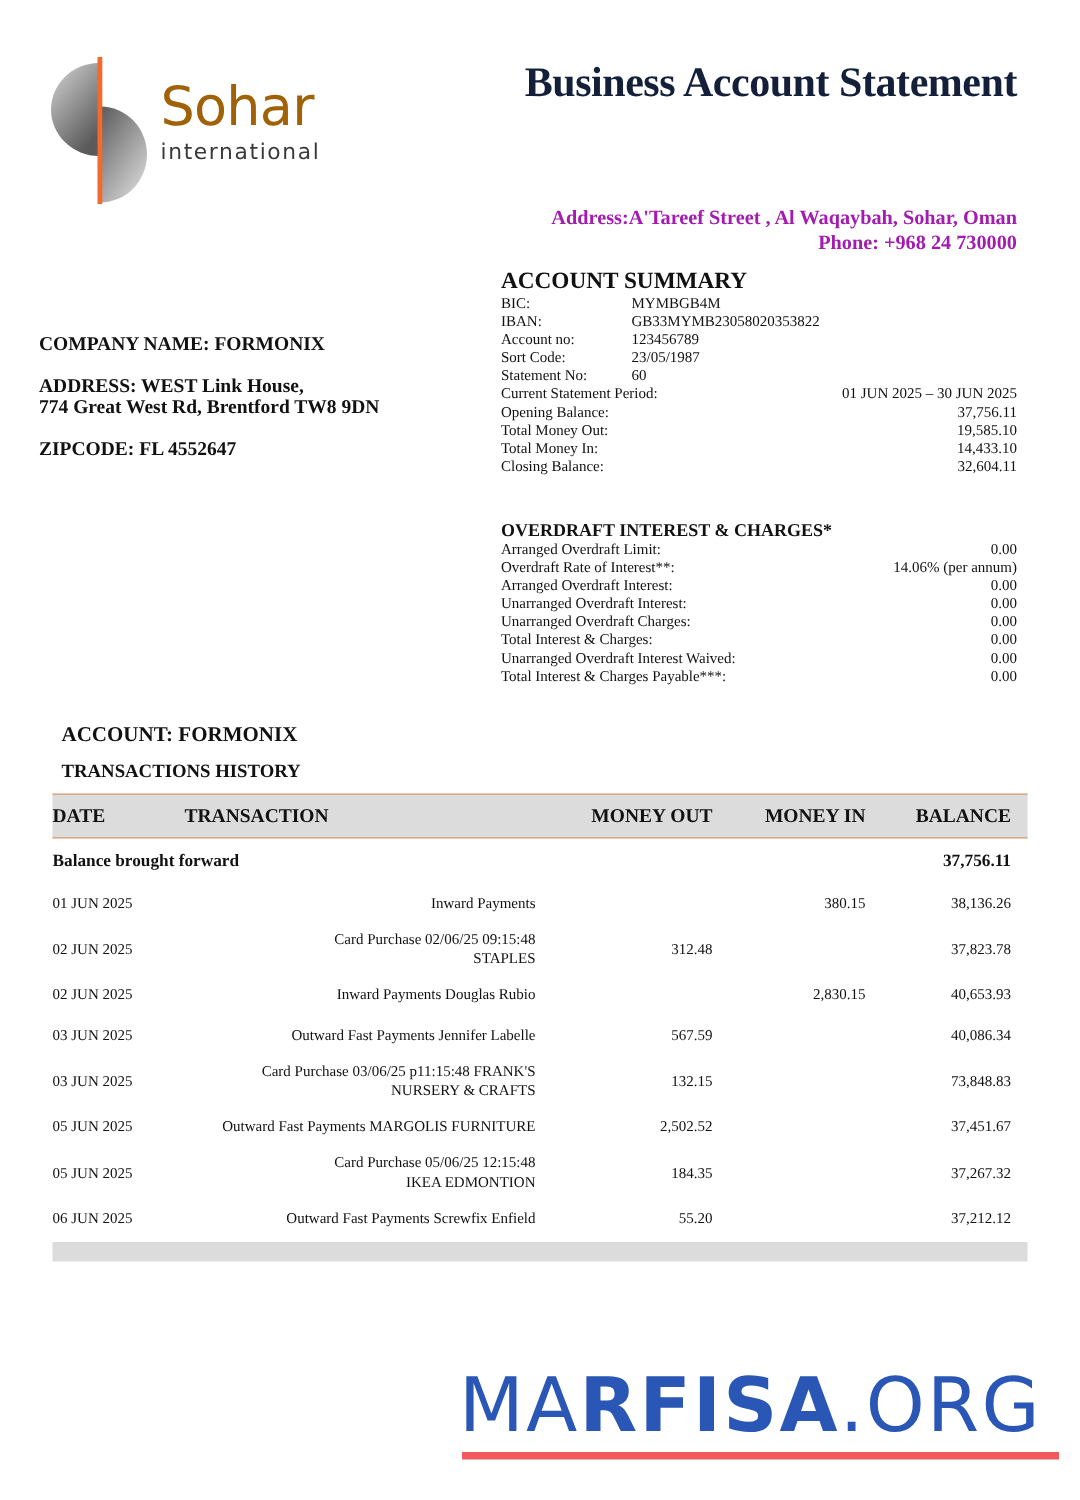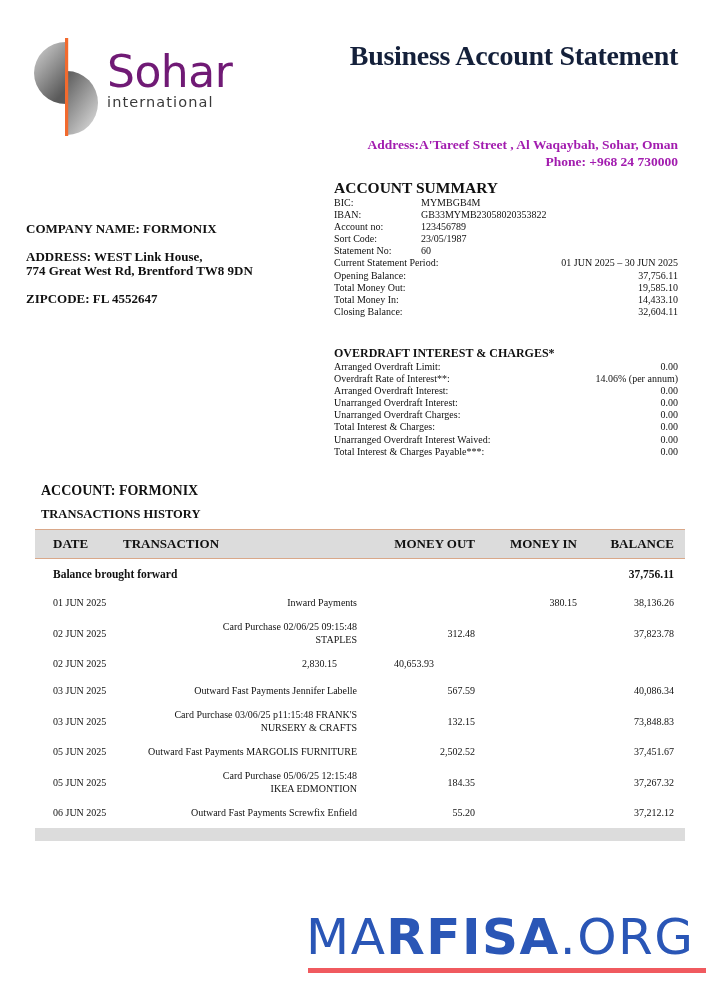--- a/index.html
+++ b/index.html
@@ -3,21 +3,21 @@
   <meta charset="utf-8">
   <style>
     * { margin: 0; padding: 0; box-sizing: border-box; }
     html, body { width: 720px; height: 1000px; background: #ffffff; overflow: hidden; }
     body { position: relative; font-family: "Liberation Serif", "DejaVu Serif", serif; color: #111; }
 
     
     .logo { position: absolute; left: 34px; top: 38px; width: 200px; height: 100px; }
     .logo-mark { position: absolute; left: 0; top: 0; width: 70px; height: 98px; }
     .logo-text { position: absolute; left: 73px; top: 14px; font-family: "DejaVu Sans", sans-serif; }
-    .logo-text .name { display: block; font-size: 44px; line-height: 40px; color: #701a75; letter-spacing: -0.5px; }
+    .logo-text .name { display: block; font-size: 36px; line-height: 40px; color: #a16207; letter-spacing: -0.5px; }
     .logo-text .sub { display: block; font-size: 14.5px; line-height: 18px; color: #3a3a3a; letter-spacing: 1.1px; margin-top: 1px; }
 
     
     .doc-title { position: absolute; right: 42px; top: 40px; font-size: 28px; font-weight: bold; color: #14203a; letter-spacing: -0.3px; }
 
     .bank-address { position: absolute; right: 42px; top: 136px; text-align: right; font-size: 13.5px; font-weight: bold; line-height: 17px; color: #a21caf; }
 
     
     .client { position: absolute; left: 26px; top: 222px; font-size: 13px; font-weight: bold; line-height: 14px; }
     .client .block { margin-bottom: 14px; }
@@ -34,21 +34,21 @@
     .overdraft { position: absolute; left: 334px; top: 346px; width: 344px; }
     .overdraft .section-h { font-size: 12px; line-height: 14px; margin-bottom: 1px; }
 
     
     .acct-h { position: absolute; left: 41px; top: 483px; font-size: 14px; font-weight: bold; }
     .tx-h { position: absolute; left: 41px; top: 507px; font-size: 12.5px; font-weight: bold; }
 
     
     .table { position: absolute; left: 35px; top: 529px; width: 650px; }
     .thead { display: flex; align-items: center; height: 30px; background: #dcdcdc; border-top: 1.5px solid #d9a88a; border-bottom: 1.5px solid #d9a88a; font-size: 13px; font-weight: bold; }
-    .col-date { width: 82px; padding-left: 18px; flex: none; }
+    .col-date { width: 82px; padding-left: 0; flex: none; }
     .col-tx { width: 240px; padding-left: 6px; flex: none; }
     .col-out { width: 120px; text-align: right; flex: none; padding-right: 2px; }
     .col-in { width: 100px; text-align: right; flex: none; }
     .col-bal { width: 103px; text-align: right; flex: none; padding-right: 6px; }
     .thead .col-tx { width: 240px; }
     .thead .col-out { width: 120px; }
 
     .row { display: flex; align-items: center; font-size: 10px; line-height: 13px; }
     .row.bf { height: 30px; font-weight: bold; font-size: 11.5px; }
     .row.single { height: 27px; }
@@ -210,20 +210,21 @@
   <div class="row double">
     <div class="col-date">02 JUN 2025</div>
     <div class="col-tx">Card Purchase 02/06/25 09:15:48
 STAPLES</div>
     <div class="col-out">312.48</div>
     <div class="col-in"></div>
     <div class="col-bal">37,823.78</div>
   </div>
   <div class="row single">
     <div class="col-date">02 JUN 2025</div>
+    <div class="col-tx">Inward Payments Douglas Rubio</div>
     <div class="col-out"></div>
     <div class="col-in">2,830.15</div>
     <div class="col-bal">40,653.93</div>
   </div>
   <div class="row single">
     <div class="col-date">03 JUN 2025</div>
     <div class="col-tx">Outward Fast Payments Jennifer Labelle</div>
     <div class="col-out">567.59</div>
     <div class="col-in"></div>
     <div class="col-bal">40,086.34</div>

